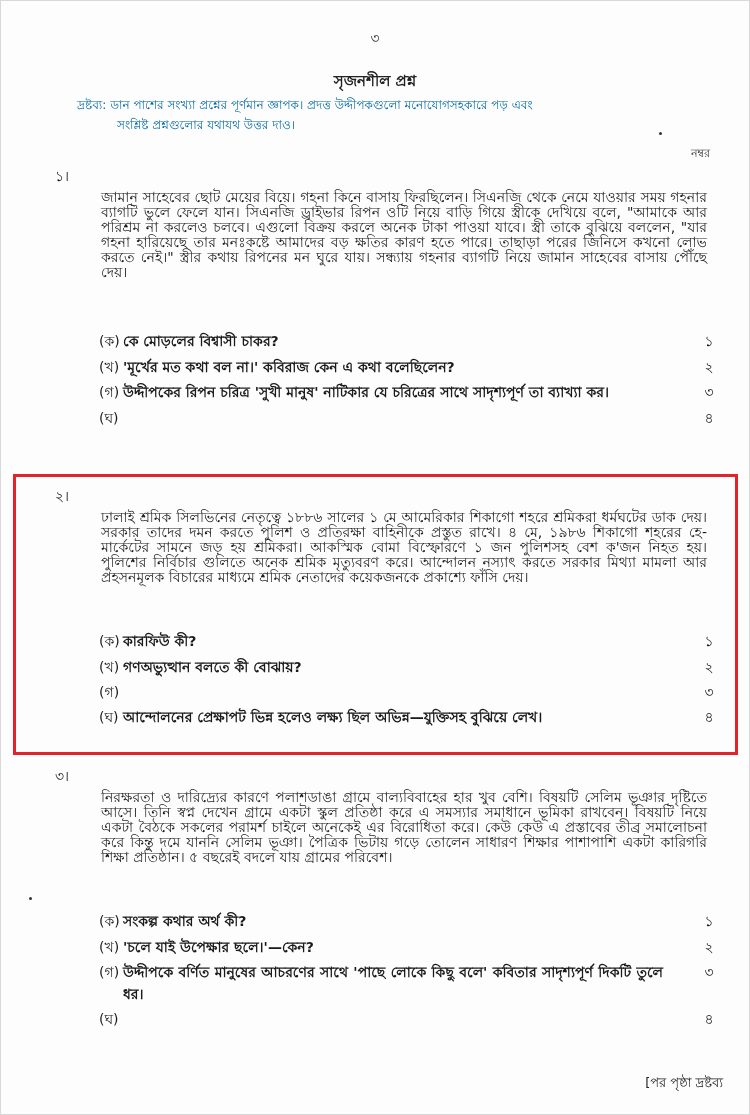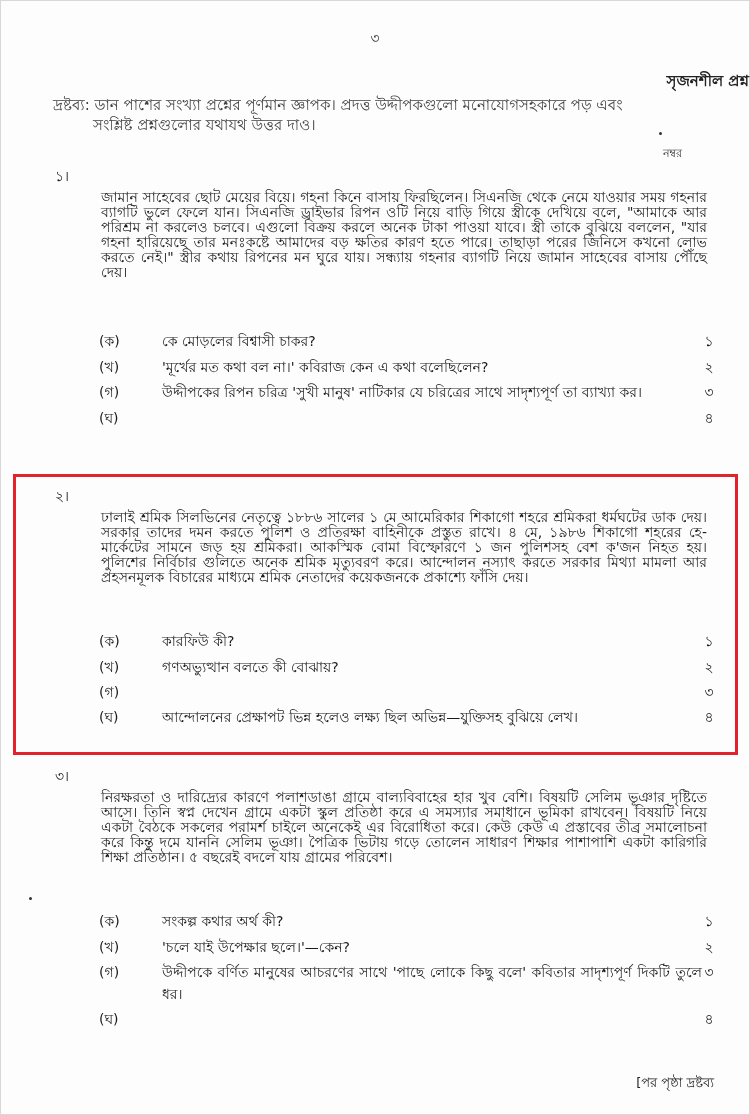--- a/index.html
+++ b/index.html
@@ -28,41 +28,41 @@
       top: 26px;
       left: 0; right: 0;
       text-align: center;
       font-size: 14px;
       color: #333;
     }
     .section-title {
       position: absolute;
       top: 68px;
       left: 0; right: 0;
-      text-align: right;
+      text-align: center;
       font-size: 15px;
       font-weight: bold;
       color: #222;
     }
     .instructions {
       position: absolute;
       top: 94px;
-      left: 52px;
+      left: 76px;
       width: 640px;
-      font-size: 15px;
+      font-size: 12px;
       line-height: 20px;
-      color: #404040;
+      color: #0369a1;
     }
     .instructions .indent {
       padding-left: 40px;
     }
     .marks-header {
       position: absolute;
       top: 144px;
-      left: 662px;
+      left: 690px;
       font-size: 11px;
       color: #333;
       text-align: center;
     }
     .question {
       position: absolute;
       left: 54px;
       width: 650px;
     }
     .q-num {
@@ -95,44 +95,45 @@
       min-height: 21px;
     }
     .sub-item .label {
       position: absolute;
       left: 0;
       top: 0;
       width: 44px;
     }
     .sub-item .text {
       display: block;
-      margin-left: 63px;
+      margin-left: 24px;
       width: 540px;
       text-align: justify;
+      font-weight: bold;
     }
     .sub-item .mark {
       position: absolute;
       right: 0;
       top: 0;
       width: 20px;
       text-align: center;
     }
     .highlight-box {
       position: absolute;
       left: 12px;
       top: 473px;
       width: 725px;
       height: 281px;
       border: 3px solid #e3232c;
       box-sizing: border-box;
       pointer-events: none;
     }
     .footer-note {
       position: absolute;
-      right: 35px;
+      right: 26px;
       top: 1072px;
       font-size: 13px;
       color: #222;
     }
     .speck {
       position: absolute;
       width: 3px; height: 3px;
       border-radius: 50%;
       background: #333;
     }

